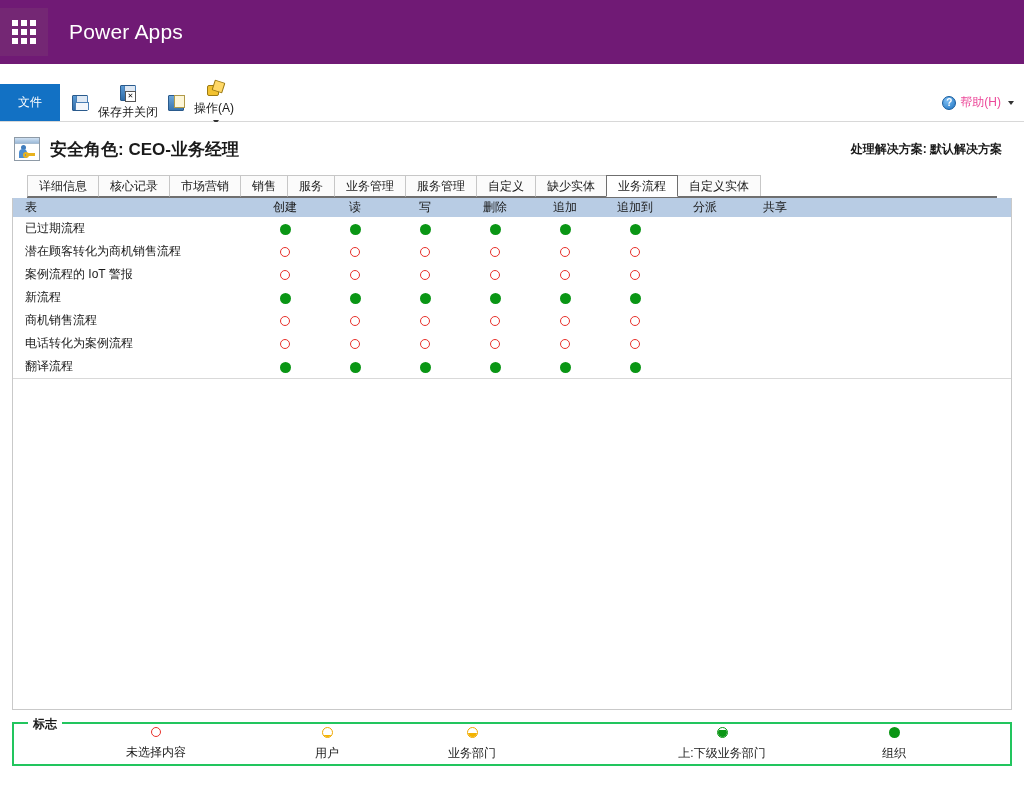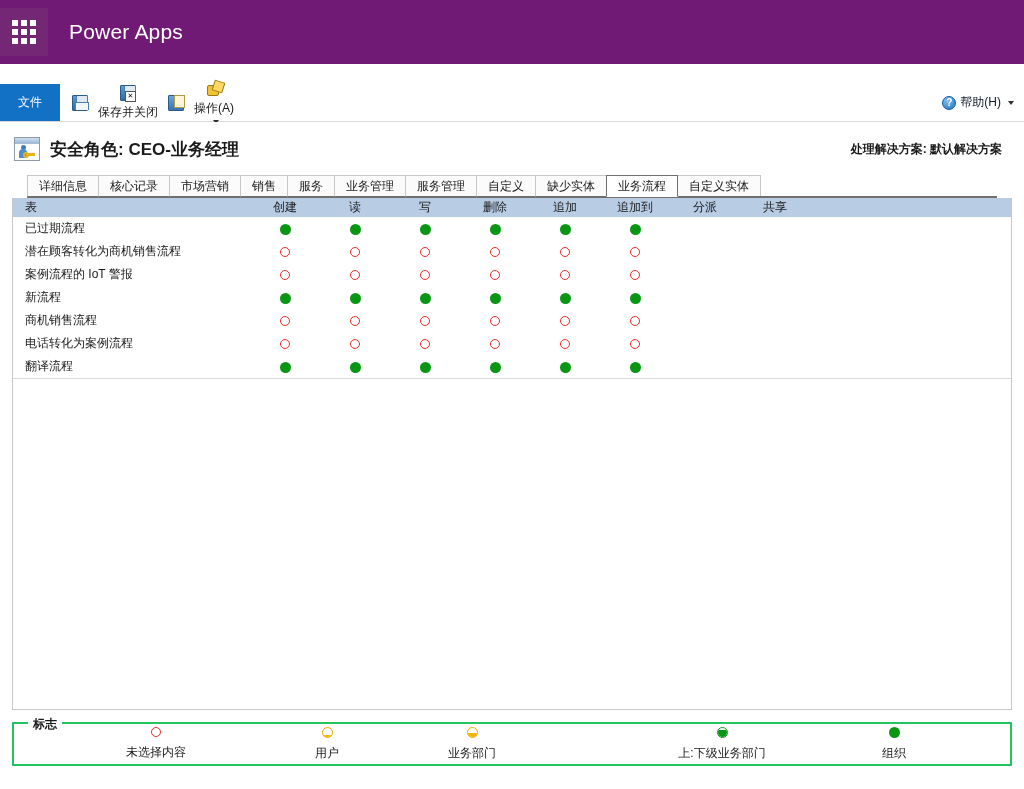--- a/index.html
+++ b/index.html
@@ -83,21 +83,21 @@
     flex-direction: column;
   }
   .ribbon-right {
     margin-left: auto;
     display: flex;
     align-items: center;
     padding-right: 10px;
   }
   .help-cmd {
     display: flex; align-items: center; gap: 4px;
-    font-size: 12px; color: #0f172a; cursor: pointer;
+    font-size: 12px; color: #ec4899; cursor: pointer;
   }
   .caret-dn {
     display: inline-block;
     width: 0; height: 0;
     border-left: 3.5px solid transparent;
     border-right: 3.5px solid transparent;
     border-top: 4px solid #333;
     margin-left: 3px;
   }
 

